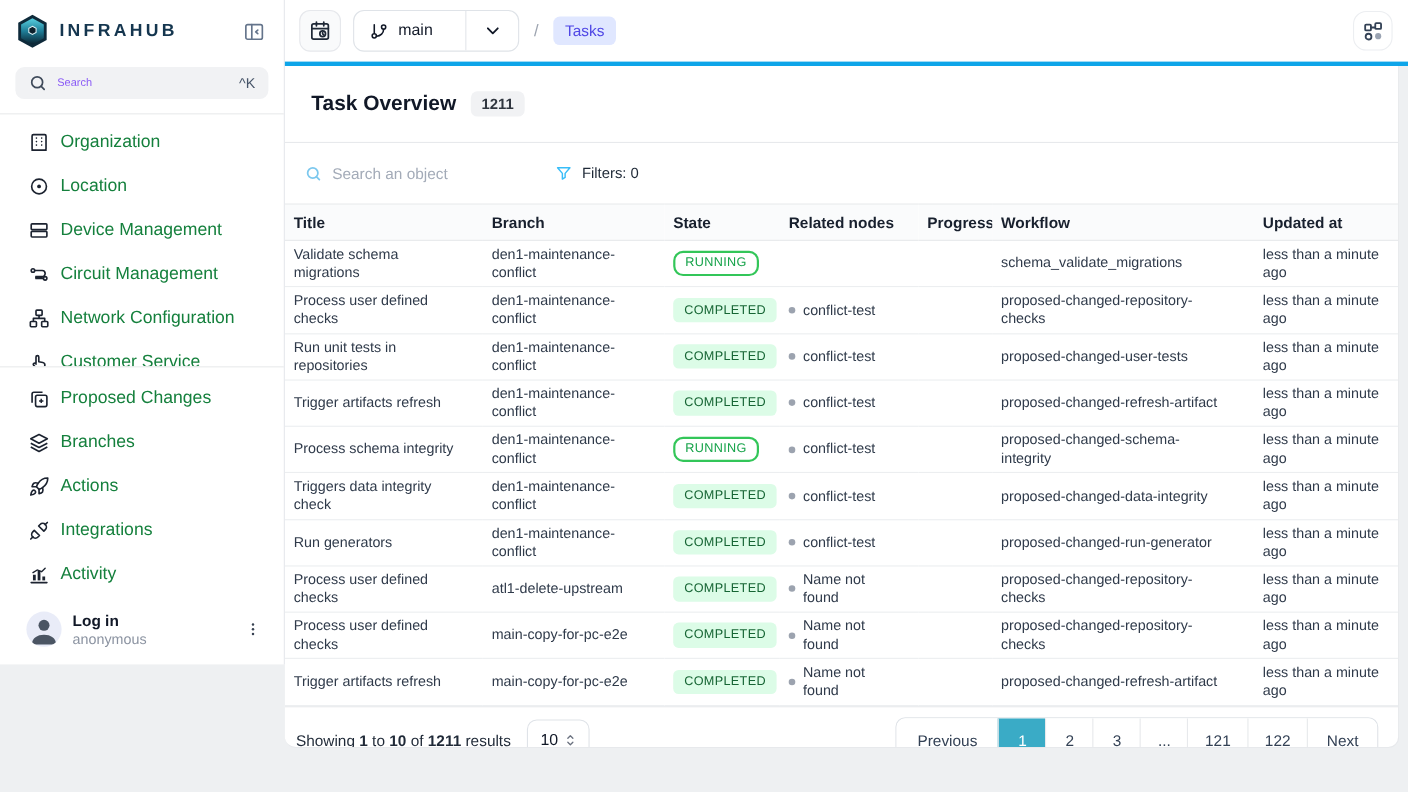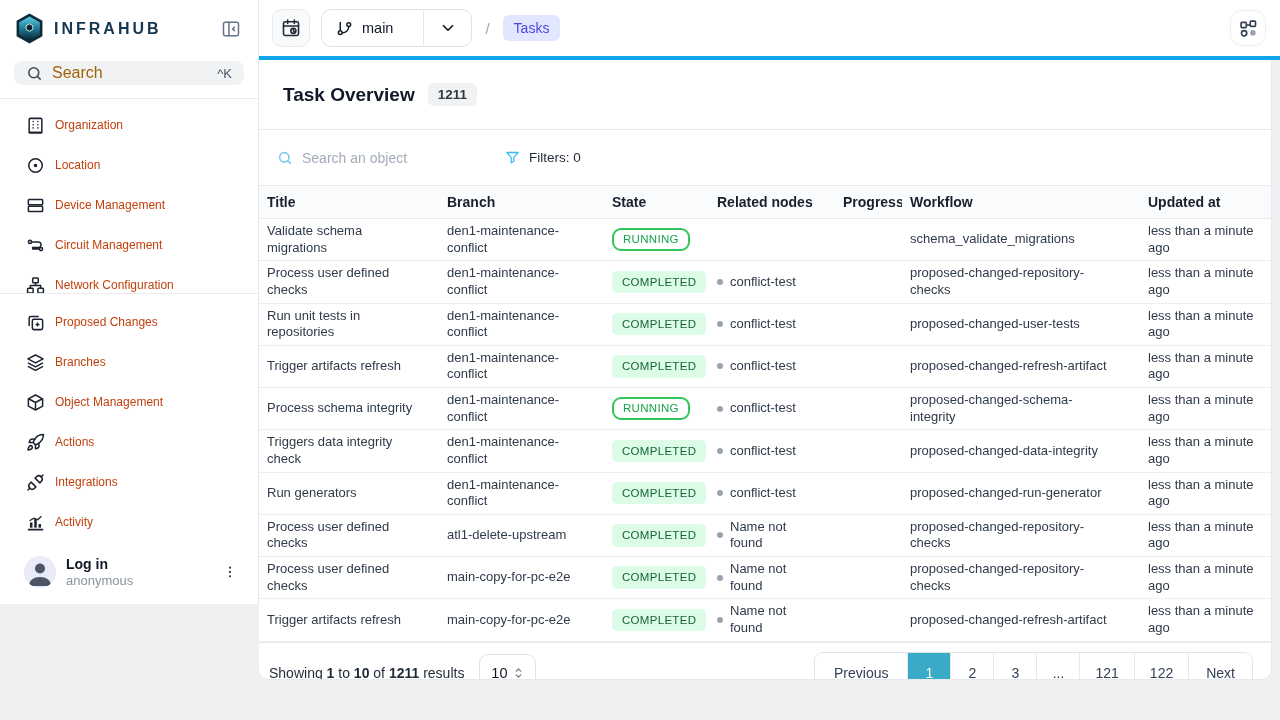--- a/index.html
+++ b/index.html
@@ -6,26 +6,26 @@
   html,body { width:1280px; height:720px; overflow:hidden; }
   body { font-family:"Liberation Sans", sans-serif; background:#eef0f2; color:#1f2937; display:flex; }
   svg { display:block; }
 
   
   .sidebar { width:259px; flex:0 0 259px; background:#fff; border-right:1px solid #e4e6ea; height:604px; display:flex; flex-direction:column; }
   .brand-row { display:flex; align-items:center; padding:13px 14px 9px 15px; }
   .brand-text { font-size:16px; font-weight:700; letter-spacing:3px; color:#15364f; margin-left:10px; flex:1; }
   .collapse-btn { width:26px; height:26px; border:none; background:transparent; color:#64748b; cursor:pointer; display:flex; align-items:center; justify-content:center; border-radius:6px; }
   .sb-search { margin:8px 14px 13px; background:#f1f2f4; border-radius:8px; height:36px; display:flex; align-items:center; gap:9px; padding:0 12px; cursor:pointer; }
-  .sb-search .ph { font-size:16px; color:#a16207; flex:1; }
+  .sb-search .ph { font-size:10px; color:#8b5cf6; flex:1; }
   .sb-search .kbd { font-size:13px; color:#475569; }
   .sb-divider { border-top:1px solid #e9eaec; }
   .sb-menu { padding:6px 0 0; overflow:hidden; flex:1 1 auto; min-height:0; }
   .sb-menu-bottom { padding:8px 0 4px; }
-  .sb-item { display:flex; align-items:center; gap:10px; height:40px; padding:0 14px 0 26px; font-size:12px; color:#c2410c; cursor:pointer; }
+  .sb-item { display:flex; align-items:center; gap:10px; height:40px; padding:0 14px 0 26px; font-size:16px; color:#15803d; cursor:pointer; }
   .sb-item .ic { color:#1c2330; width:19px; height:19px; flex:0 0 19px; }
   .sb-user { display:flex; align-items:center; gap:10px; padding:10px 16px 16px 24px; }
   .avatar { width:32px; height:32px; border-radius:50%; background:#e9ecf8; overflow:hidden; position:relative; flex:0 0 32px; }
   .user-name { font-size:14px; font-weight:700; color:#111827; }
   .user-sub { font-size:13px; color:#8b93a1; margin-top:1px; }
   .user-txt { flex:1; }
   .kebab-btn { border:none; background:transparent; color:#374151; cursor:pointer; padding:4px; border-radius:6px; }
 
   
   .main { flex:1; display:flex; flex-direction:column; min-width:0; }
@@ -209,29 +209,20 @@
     </div>
     <div class="sb-item">
       <span class="ic">
           <svg width="19" height="19" viewBox="0 0 24 24" fill="none" stroke="currentColor" stroke-width="1.9" stroke-linejoin="round">
             <path d="M12 2.5l9.5 5L12 12.5l-9.5-5z"></path>
             <path d="M2.5 12.5l9.5 5 9.5-5"></path>
             <path d="M2.5 17l9.5 5 9.5-5"></path>
           </svg>
         </span>
       <span>Branches</span>
-    </div>
-    <div class="sb-item">
-      <span class="ic">
-          <svg width="19" height="19" viewBox="0 0 24 24" fill="none" stroke="currentColor" stroke-width="1.9" stroke-linejoin="round">
-            <path d="M21 7.5v9l-9 5-9-5v-9l9-5z"></path>
-            <path d="M3.3 7.3L12 12l8.7-4.7M12 21.5V12"></path>
-          </svg>
-        </span>
-      <span>Object Management</span>
     </div>
     <div class="sb-item">
       <span class="ic">
           <svg width="19" height="19" viewBox="0 0 24 24" fill="none" stroke="currentColor" stroke-width="1.9" stroke-linecap="round" stroke-linejoin="round">
             <path d="M4.5 16.5c-1.5 1.3-2 5-2 5s3.7-.5 5-2c.7-.8.7-2.1-.1-2.9a2.2 2.2 0 0 0-2.9-.1z"></path>
             <path d="M12 15l-3-3a22 22 0 0 1 2-4A12.9 12.9 0 0 1 22 2c0 2.7-.8 7.5-6 11a22 22 0 0 1-4 2z"></path>
             <path d="M9 12H4s.6-3 2-4c1.6-1.1 5 0 5 0M12 15v5s3-.6 4-2c1.1-1.6 0-5 0-5"></path>
           </svg>
         </span>
       <span>Actions</span>

